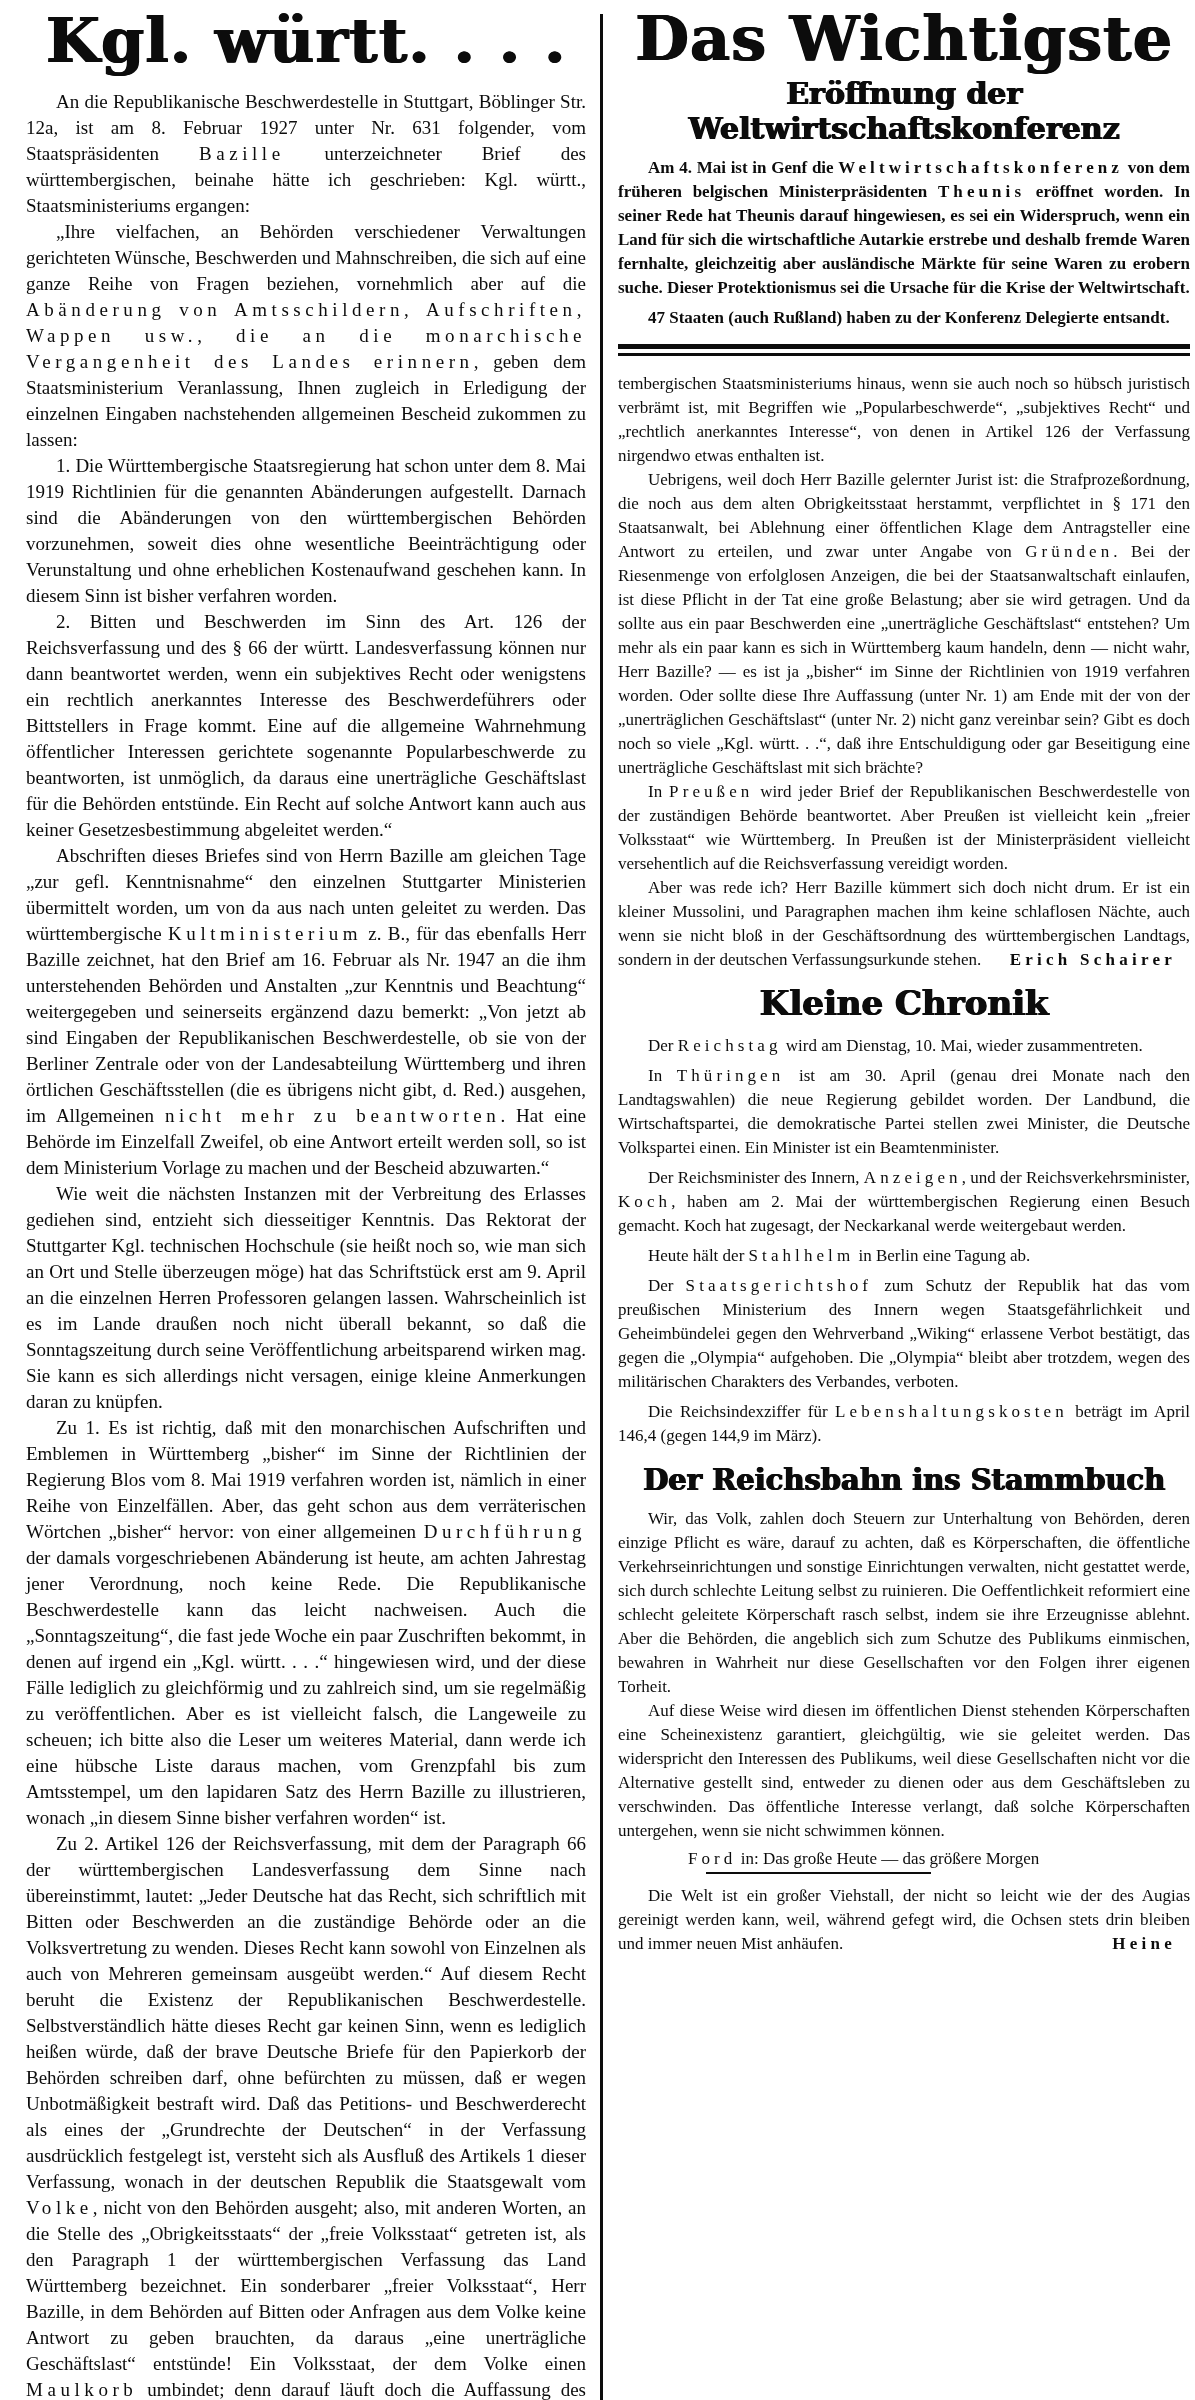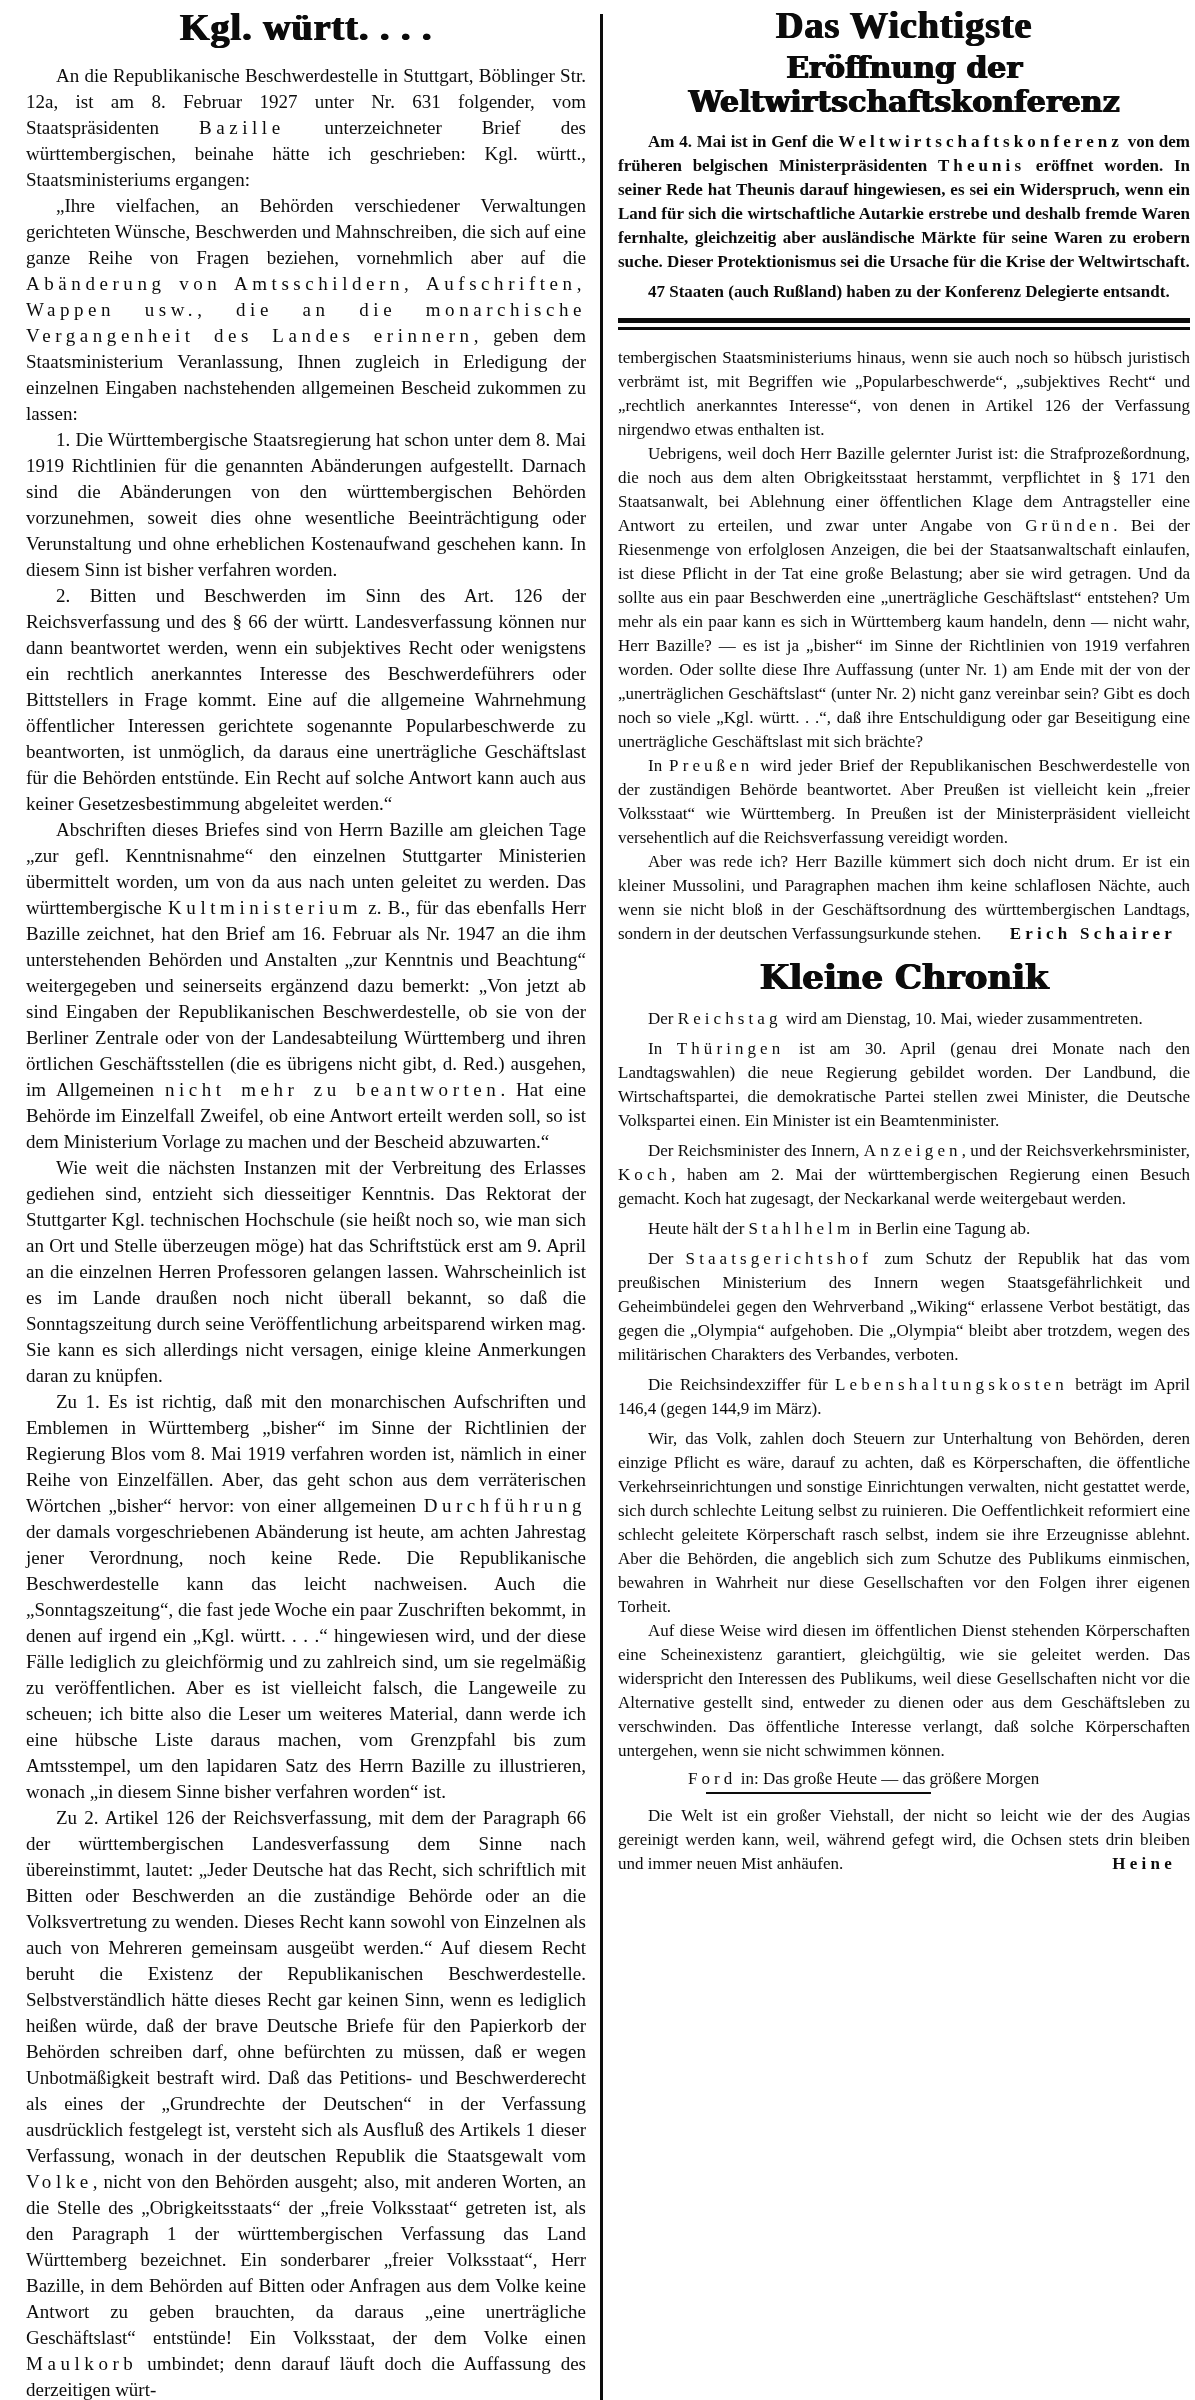--- a/index.html
+++ b/index.html
@@ -18,21 +18,21 @@
     position:absolute; left:600px; top:14px; height:2386px; width:3px;
     background:#0c0c0c;
   }
   .paras p { text-indent:30px; }
   .paras p.noindent { text-indent:0; }
   .sp { letter-spacing:0.24em; }
   .fat {
     font-family:"DejaVu Serif", serif; font-weight:bold; text-align:center;
     text-shadow:1px 0 0 currentColor, -0.5px 0 0 currentColor;
   }
-  .headline-main  { font-size:38px; line-height:1.12; margin:2px 0 14px; letter-spacing:1px;font-family:Liberation Serif, serif; }
+  .headline-main  { font-size:62px; line-height:1.12; margin:2px 0 14px; letter-spacing:1px; }
   .col-right .headline-main { margin:0 0 4px; }
   .subhead        { font-size:30px; line-height:1.15; margin:0 0 10px; }
   .lead p { font-weight:bold; }
   .lead p + p { margin-top:6px; }
   .double-rule {
     height:12px; margin:14px 0 16px;
     border-top:5px solid #0c0c0c; border-bottom:3px solid #0c0c0c;
   }
   .sig {
     text-align:right; padding-right:14px; letter-spacing:0.25em;
@@ -88,20 +88,21 @@
     <h2 class="headline-chronik fat">Kleine Chronik</h2>
     <div class="paras chronik">
         <p>Der <span class="sp">Reichstag</span> wird am Dienstag, 10. Mai, wieder zusammentreten.</p>
         <p>In <span class="sp">Thüringen</span> ist am 30. April (genau drei Monate nach den Landtagswahlen) die neue Regierung gebildet worden. Der Landbund, die Wirtschaftspartei, die demokratische Partei stellen zwei Minister, die Deutsche Volkspartei einen. Ein Minister ist ein Beamtenminister.</p>
         <p>Der Reichsminister des Innern, <span class="sp">Anzeigen</span>, und der Reichsverkehrsminister, <span class="sp">Koch</span>, haben am 2. Mai der württembergischen Regierung einen Besuch gemacht. Koch hat zugesagt, der Neckarkanal werde weitergebaut werden.</p>
         <p>Heute hält der <span class="sp">Stahlhelm</span> in Berlin eine Tagung ab.</p>
         <p>Der <span class="sp">Staatsgerichtshof</span> zum Schutz der Republik hat das vom preußischen Ministerium des Innern wegen Staatsgefährlichkeit und Geheimbündelei gegen den Wehrverband „Wiking“ erlassene Verbot bestätigt, das gegen die „Olympia“ aufgehoben. Die „Olympia“ bleibt aber trotzdem, wegen des militärischen Charakters des Verbandes, verboten.</p>
         <p>Die Reichsindexziffer für <span class="sp">Lebenshaltungskosten</span> beträgt im April 146,4 (gegen 144,9 im März).</p>
       </div>
 
+    <h2 class="headline-stammbuch fat">Der Reichsbahn ins Stammbuch</h2>
     <div class="paras">
         <p>Wir, das Volk, zahlen doch Steuern zur Unterhaltung von Behörden, deren einzige Pflicht es wäre, darauf zu achten, daß es Körperschaften, die öffentliche Verkehrseinrichtungen und sonstige Einrichtungen verwalten, nicht gestattet werde, sich durch schlechte Leitung selbst zu ruinieren. Die Oeffentlichkeit reformiert eine schlecht geleitete Körperschaft rasch selbst, indem sie ihre Erzeugnisse ablehnt. Aber die Behörden, die angeblich sich zum Schutze des Publikums einmischen, bewahren in Wahrheit nur diese Gesellschaften vor den Folgen ihrer eigenen Torheit.</p>
         <p>Auf diese Weise wird diesen im öffentlichen Dienst stehenden Körperschaften eine Scheinexistenz garantiert, gleichgültig, wie sie geleitet werden. Das widerspricht den Interessen des Publikums, weil diese Gesellschaften nicht vor die Alternative gestellt sind, entweder zu dienen oder aus dem Geschäftsleben zu verschwinden. Das öffentliche Interesse verlangt, daß solche Körperschaften untergehen, wenn sie nicht schwimmen können.</p>
       </div>
     <div class="paras">
         <p class="noindent cite"><span class="sp">Ford</span> in: Das große Heute — das größere Morgen</p>
       </div>
     <div class="cite-rule"></div>
     <div class="paras gap-top">
         <p>Die Welt ist ein großer Viehstall, der nicht so leicht wie der des Augias gereinigt werden kann, weil, während gefegt wird, die Ochsen stets drin bleiben und immer neuen Mist anhäufen.</p>

